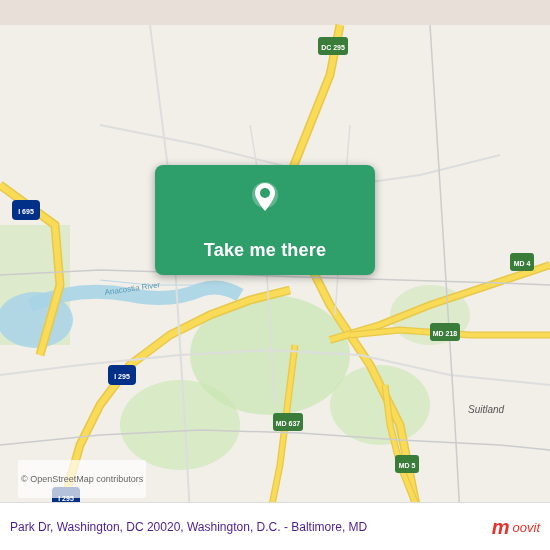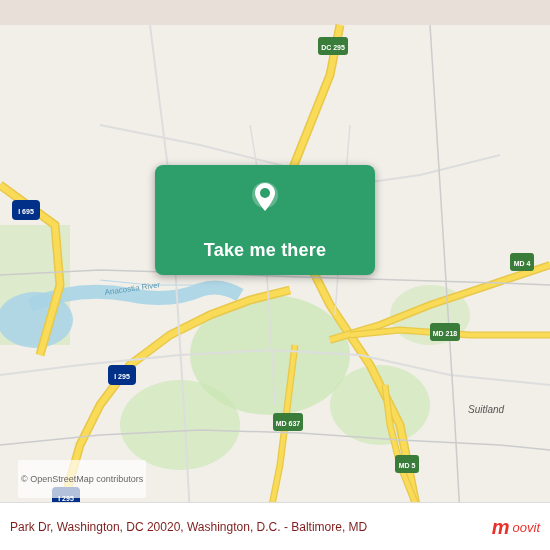--- a/index.html
+++ b/index.html
@@ -70,21 +70,21 @@
       padding: 8px 10px 6px 10px;
       display: flex;
       align-items: center;
       justify-content: space-between;
       border-top: 1px solid #ddd;
       min-height: 48px;
     }
 
     #address-text {
       font-size: 12px;
-      color: #7f1d1d;
+      color: #4c1d95;
       flex: 1;
       line-height: 1.4;
     }
 
     #moovit-logo {
       display: flex;
       align-items: center;
       gap: 3px;
       flex-shrink: 0;
       margin-left: 10px;

